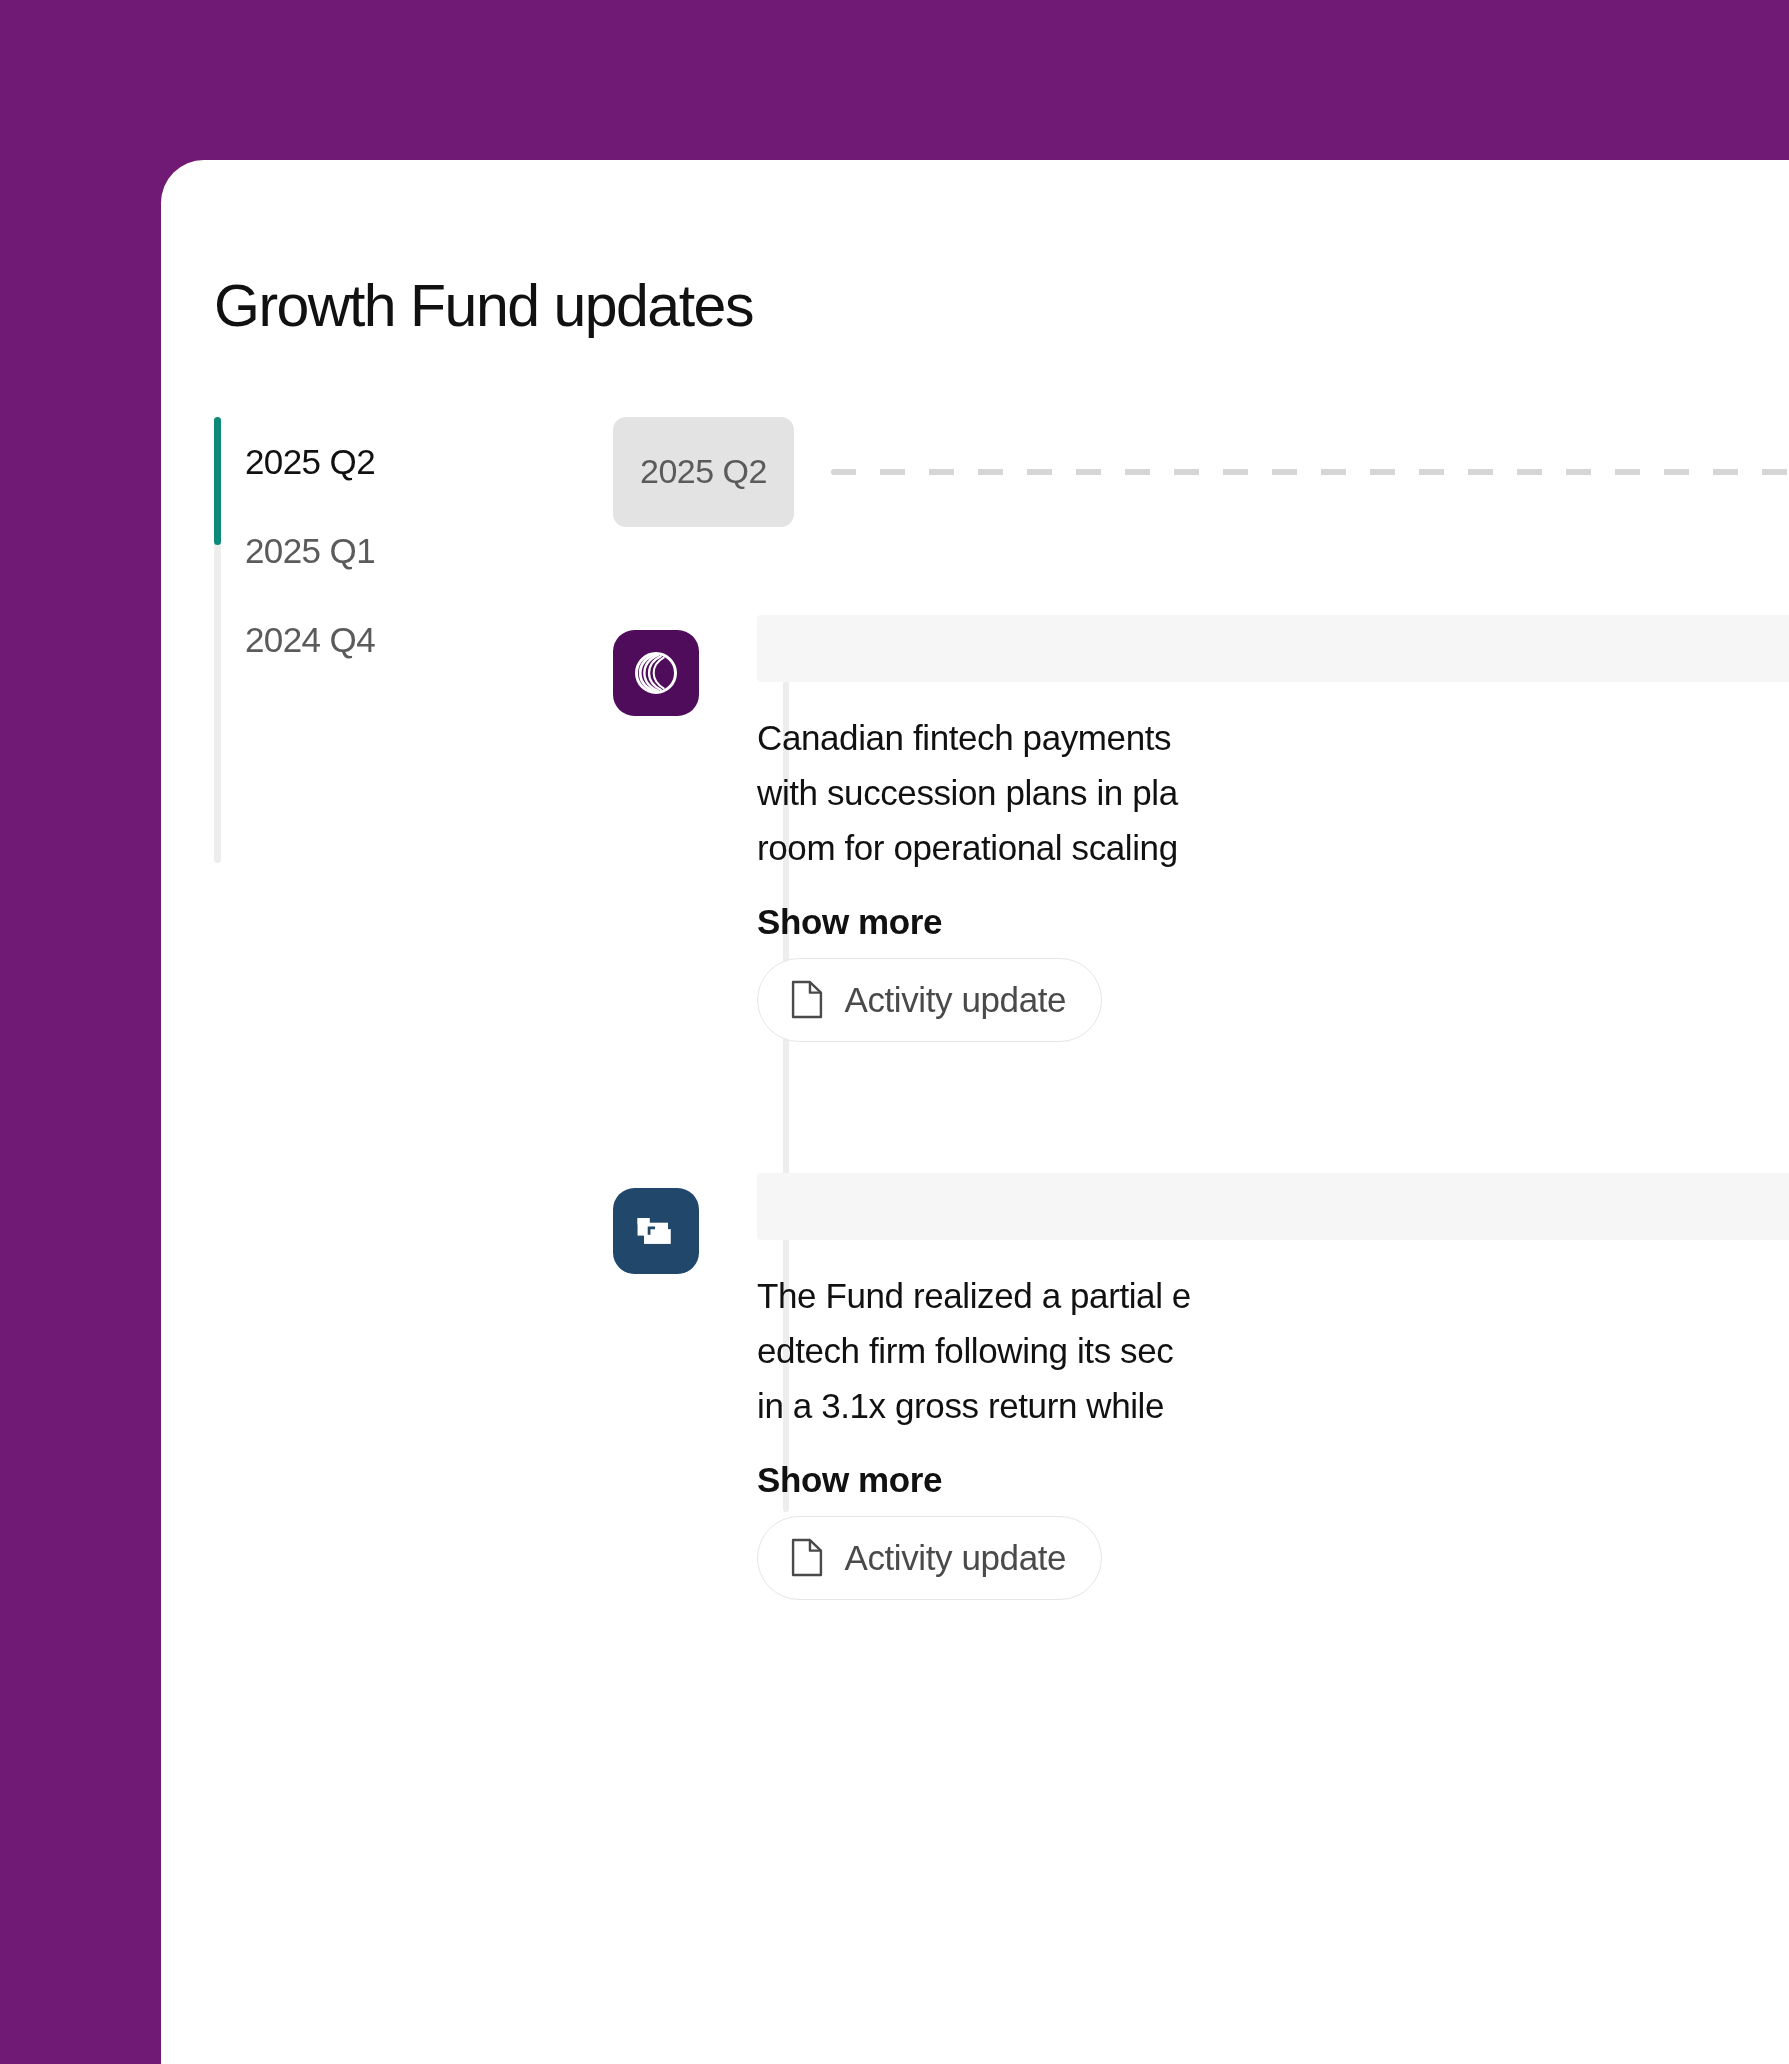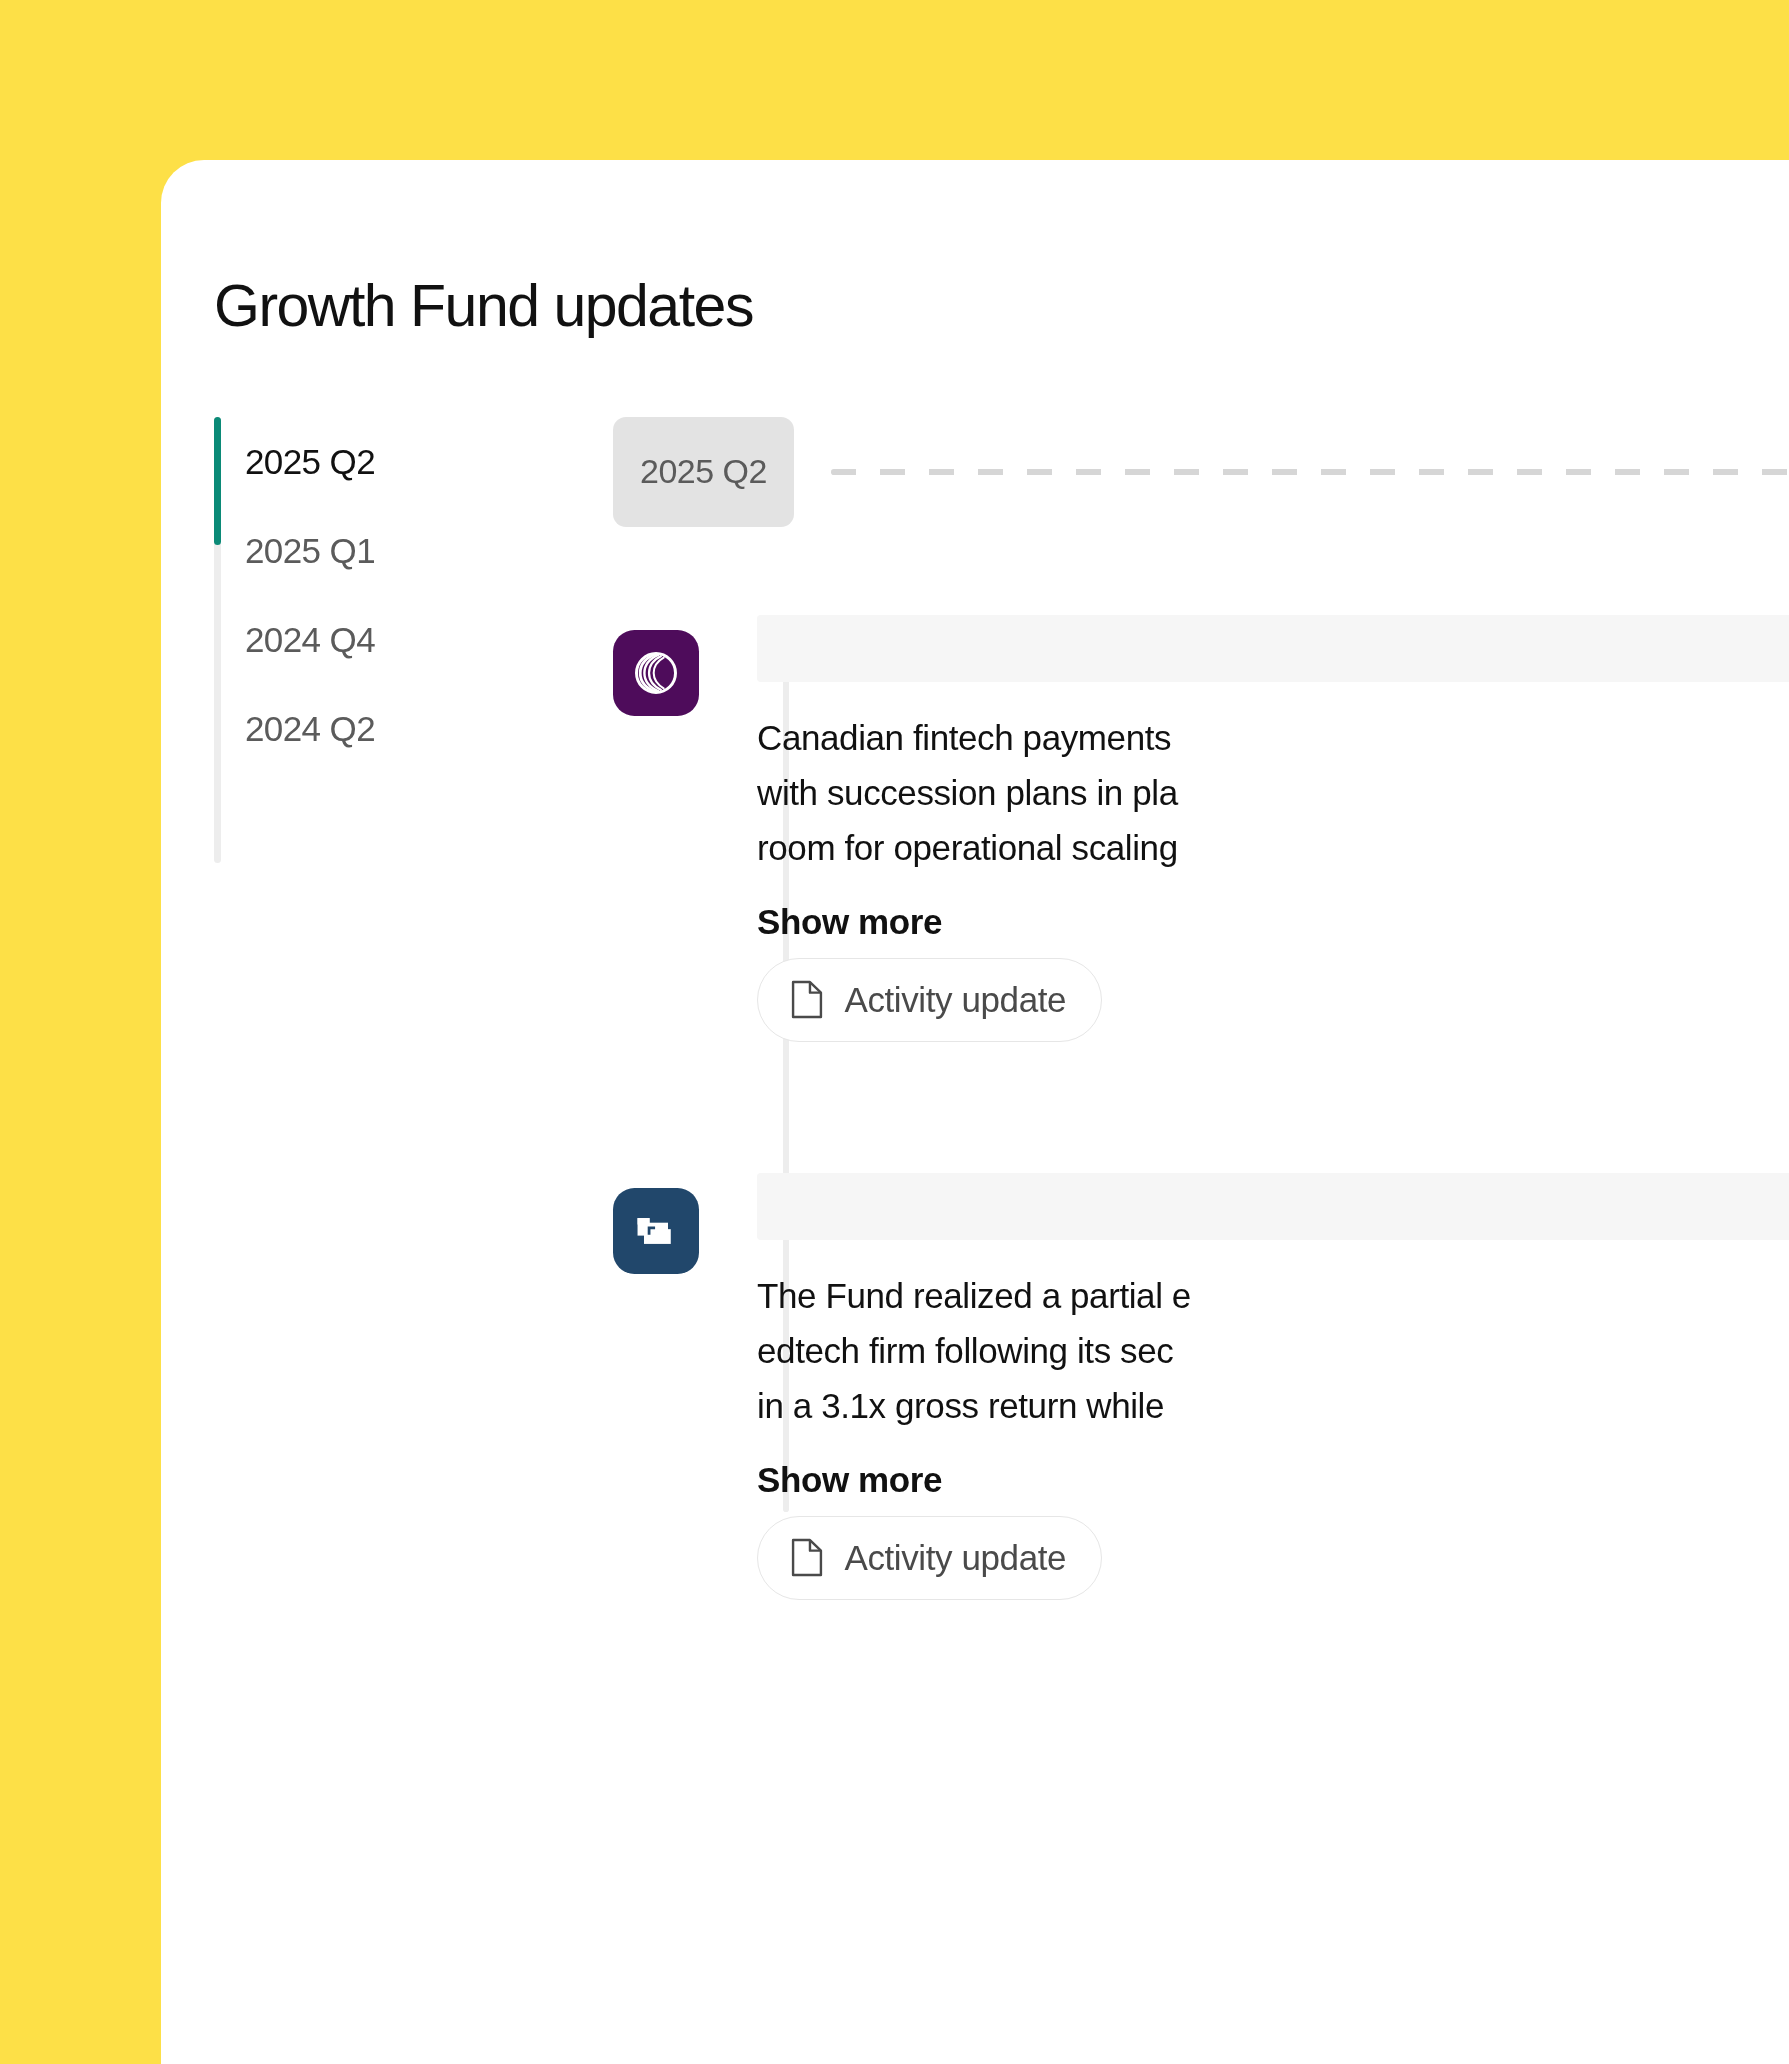--- a/index.html
+++ b/index.html
@@ -11,21 +11,21 @@
     font-family: "Liberation Sans", sans-serif;
     -webkit-font-smoothing: antialiased;
     overflow: hidden;
   }
 
   
   .page {
     position: relative;
     width: 1790px;
     height: 2065px;
-    background: #fde047;
+    background: #701a75;
   }
 
   
   .panel {
     position: absolute;
     left: 161px;
     top: 160px;
     width: 1771px;      
     height: 2051px;     
     background: #FFFFFF;
@@ -239,21 +239,20 @@
     <div class="body-area">
 
       <nav class="quarter-nav">
         <div class="nav-track">
           <div class="nav-indicator"></div>
         </div>
         <div class="nav-items">
           <div class="nav-item is-active">2025 Q2</div>
           <div class="nav-item">2025 Q1</div>
           <div class="nav-item">2024 Q4</div>
-          <div class="nav-item">2024 Q2</div>
         </div>
       </nav>
 
       <section class="timeline">
 
         <div class="chip-row">
           <button class="quarter-chip">2025 Q2</button>
           <div class="dashed-rule"></div>
         </div>
 

